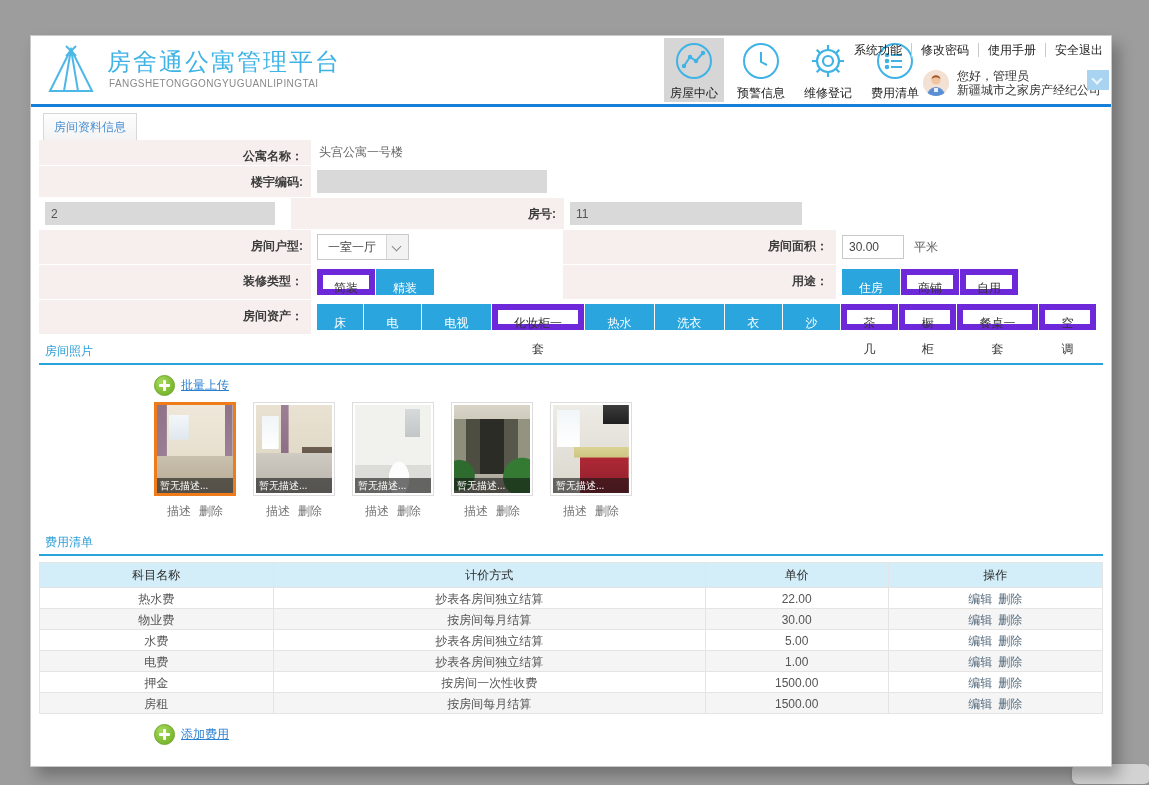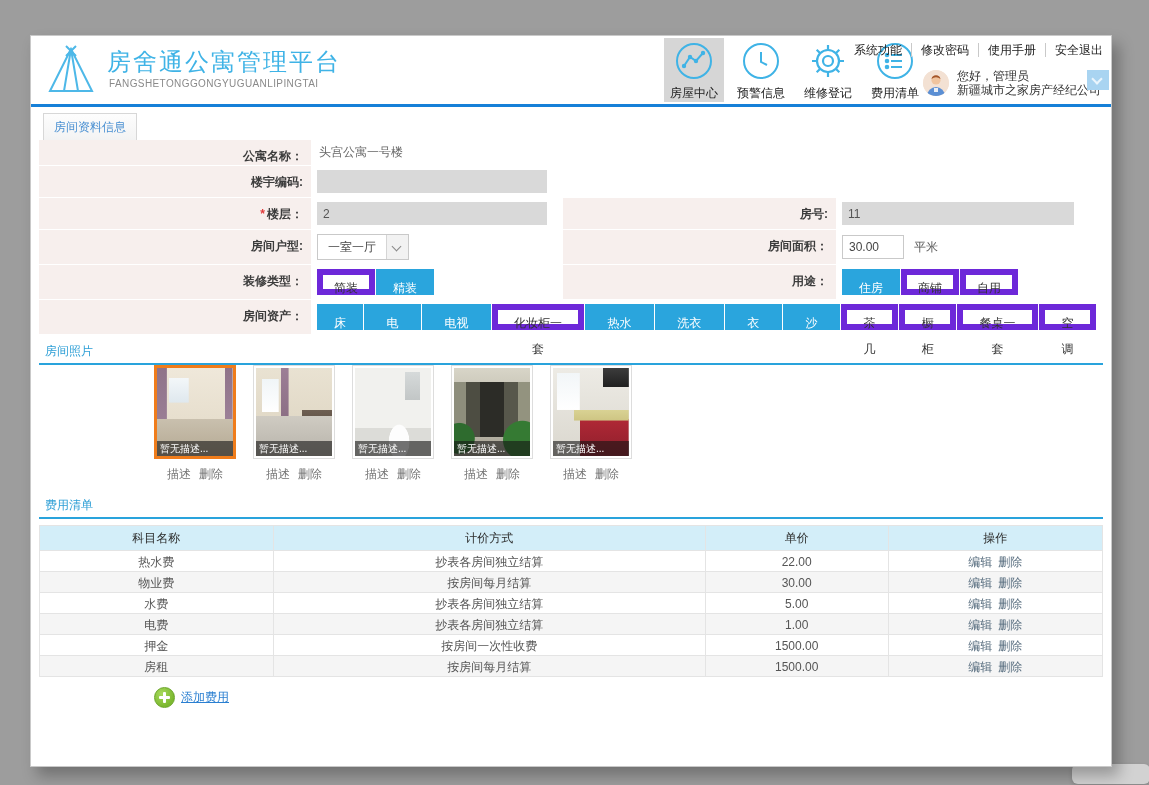--- a/index.html
+++ b/index.html
@@ -239,21 +239,20 @@
     </div>
 
     <div class="frow">
       <div class="flabel c1">楼宇编码:</div>
       <div class="fval grow">
         <input class="gin w230" type="text" disabled="" value="" style="">
       </div>
     </div>
 
     <div class="frow">
-      <div class="flabel c1"><span class="req">*</span><span>楼层：</span></div>
       <div class="fval half">
         <input class="gin w230" type="text" disabled="" value="2" style="">
       </div>
       <div class="flabel c3">房号:</div>
       <div class="fval grow">
         <input class="gin w232" type="text" disabled="" value="11" style="">
       </div>
     </div>
 
     <div class="frow">
@@ -304,20 +303,24 @@
         <span class="opt">空调</span>
       </div>
     </div>
   </div>
 
   <div class="sechead">
     <div class="st">房间照片</div>
     <div class="sline"></div>
   </div>
 
+  <div class="linkrow">
+    <span class="plus"></span>
+    <span class="blink">批量上传</span>
+  </div>
 
   <div class="photos">
     <div class="pcol">
       <div class="pframe sel">
         <div class="pimg ph1">
             <div class="pov">暂无描述...</div>
           </div>
       </div>
       <div class="pacts"><span>描述</span><span>删除</span></div>
     </div>

